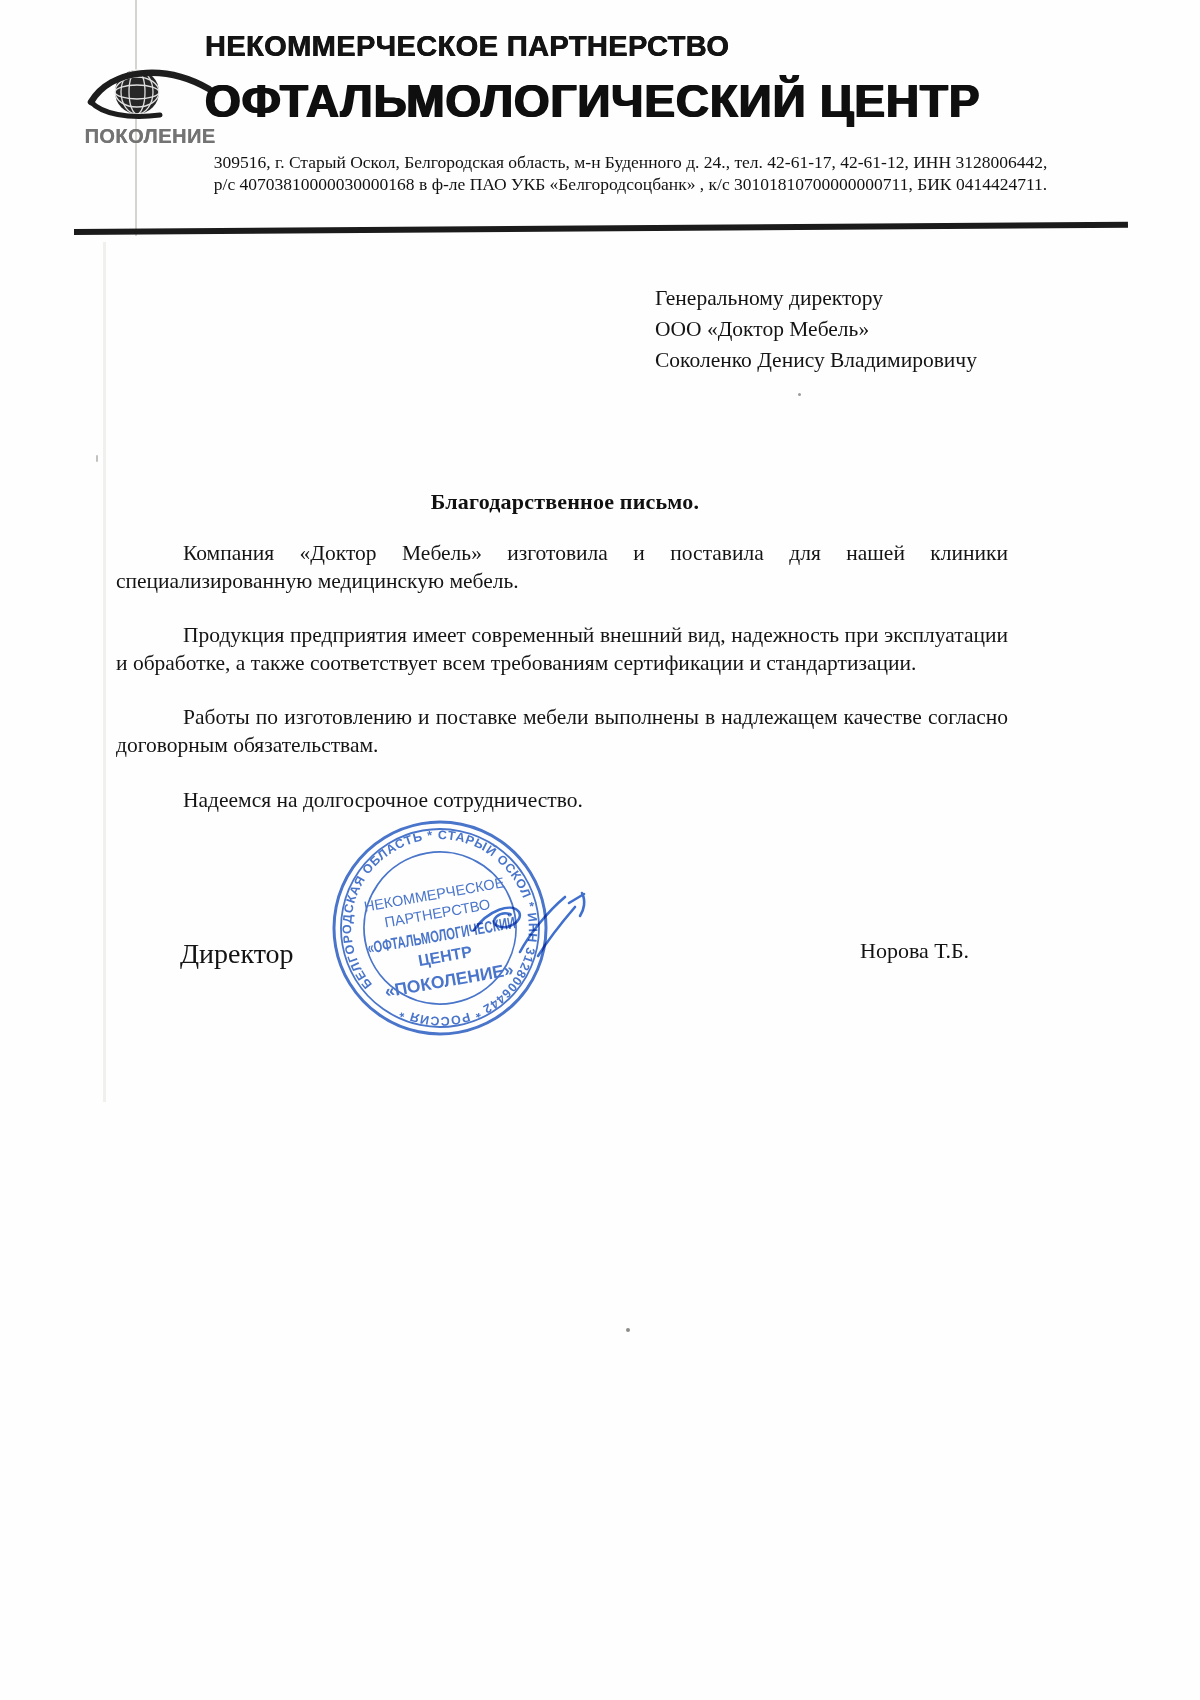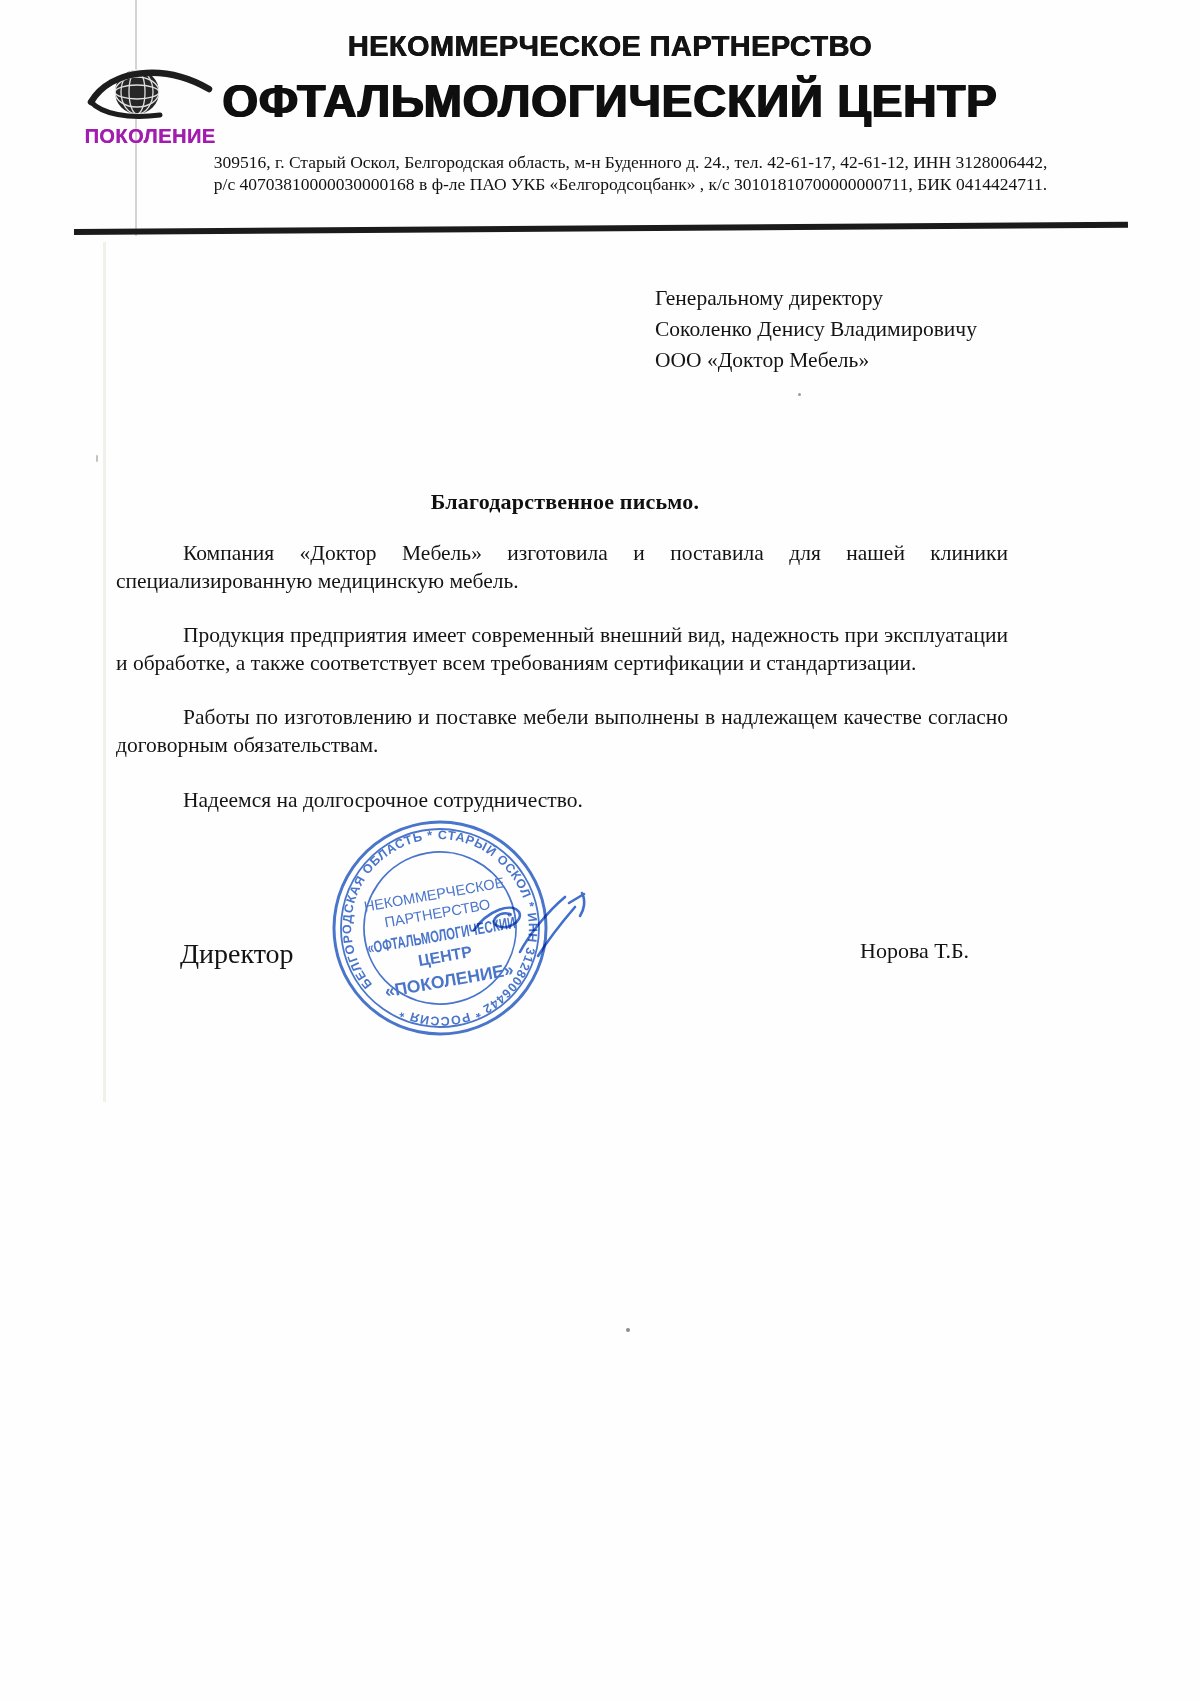--- a/index.html
+++ b/index.html
@@ -7,41 +7,40 @@
     position:relative;
     width:1200px;height:1700px;
     background:#fffefe;
     overflow:hidden;
     font-family:"Liberation Serif", serif;
     color:#161616;
   }
   
   .letterhead-text{
     position:absolute;left:205px;top:30px;width:810px;
-    text-align:center;
     font-family:"Liberation Sans", sans-serif;
     color:#141414;
   }
   .org-type{
     font-size:29px;font-weight:bold;letter-spacing:0.4px;
     text-shadow:0.35px 0 currentColor,-0.35px 0 currentColor;
   }
   .org-name{
     margin-top:11px;
     font-size:46px;font-weight:bold;letter-spacing:0.8px;
     color:#0f0f0f;
     text-shadow:0.9px 0 currentColor,-0.9px 0 currentColor;
   }
   .logo{
     position:absolute;left:84px;top:62px;width:132px;text-align:center;
   }
   .logo-label{
     margin-top:1px;
     font-family:"Liberation Sans", sans-serif;
-    font-size:20px;font-weight:bold;letter-spacing:0.5px;color:#a21caf;
+    font-size:20px;font-weight:bold;letter-spacing:0.5px;color:#737373;
     text-shadow:0.3px 0 currentColor;
   }
   .address{
     position:absolute;left:163px;top:152px;width:935px;
     text-align:center;
     font-family:"Liberation Serif", serif;
     font-weight:normal;font-size:17.5px;line-height:21.5px;
     color:#121212;
   }
   .header-rule{
@@ -135,22 +134,22 @@
 
   <div class="address">
     <div>309516, г. Старый Оскол, Белгородская область, м-н Буденного д. 24., тел. 42-61-17, 42-61-12, ИНН 3128006442,</div>
     <div>р/с 40703810000030000168 в ф-ле ПАО УКБ «Белгородсоцбанк» , к/с 30101810700000000711, БИК 0414424711.</div>
   </div>
 
   <div class="header-rule"></div>
 
   <div class="recipient">
     <div>Генеральному директору</div>
+    <div>ООО «Доктор Мебель»</div>
     <div>Соколенко Денису Владимировичу</div>
-    <div>ООО «Доктор Мебель»</div>
   </div>
 
   <div class="letter-title">Благодарственное письмо.</div>
 
   <div class="body-text">
     <p>Компания «Доктор Мебель» изготовила и поставила для нашей клиники специализированную медицинскую мебель.</p>
     <p>Продукция предприятия имеет современный внешний вид, надежность при эксплуатации и обработке, а также соответствует всем требованиям сертификации и стандартизации.</p>
     <p>Работы по изготовлению и поставке мебели выполнены в надлежащем качестве согласно договорным обязательствам.</p>
     <p>Надеемся на долгосрочное сотрудничество.</p>
   </div>

